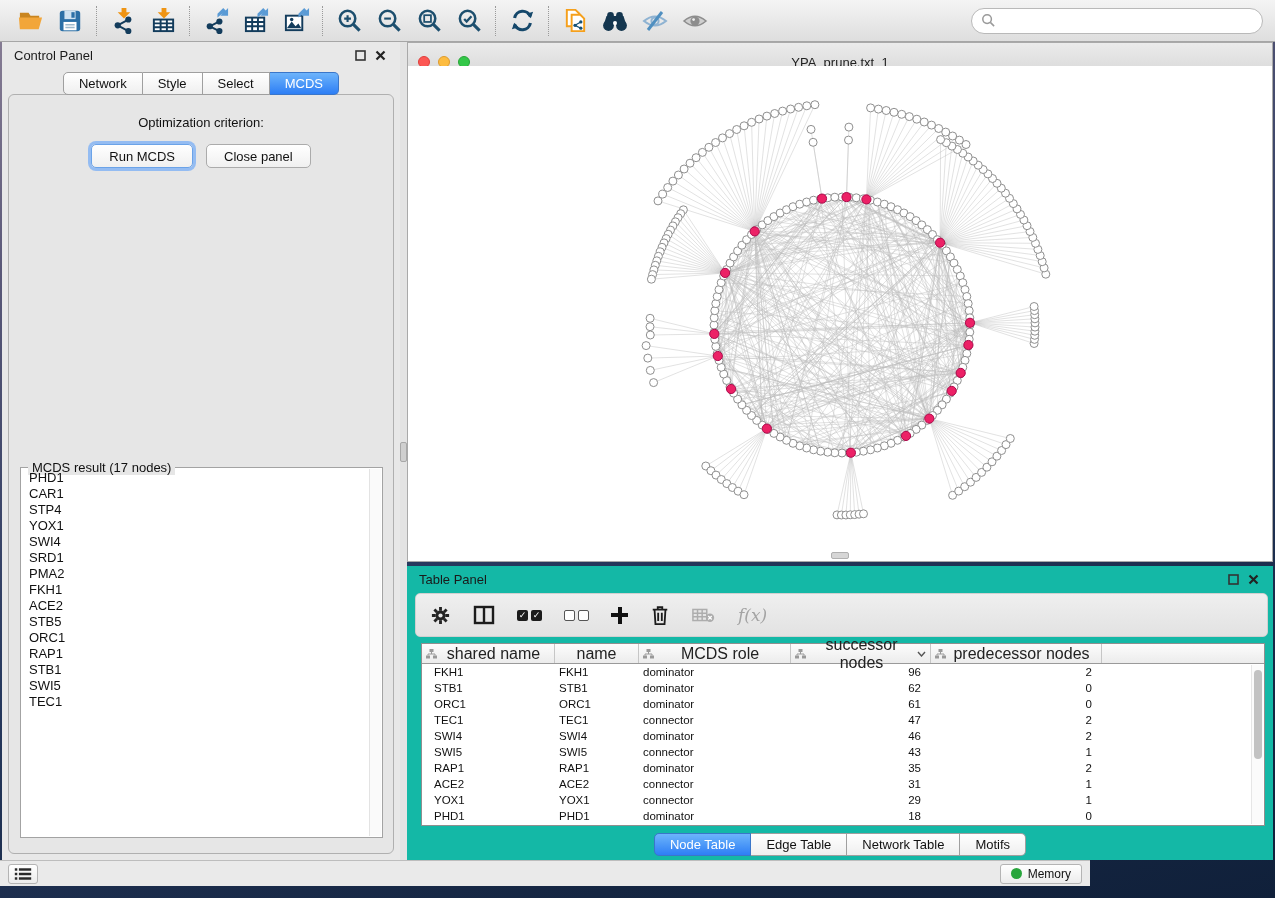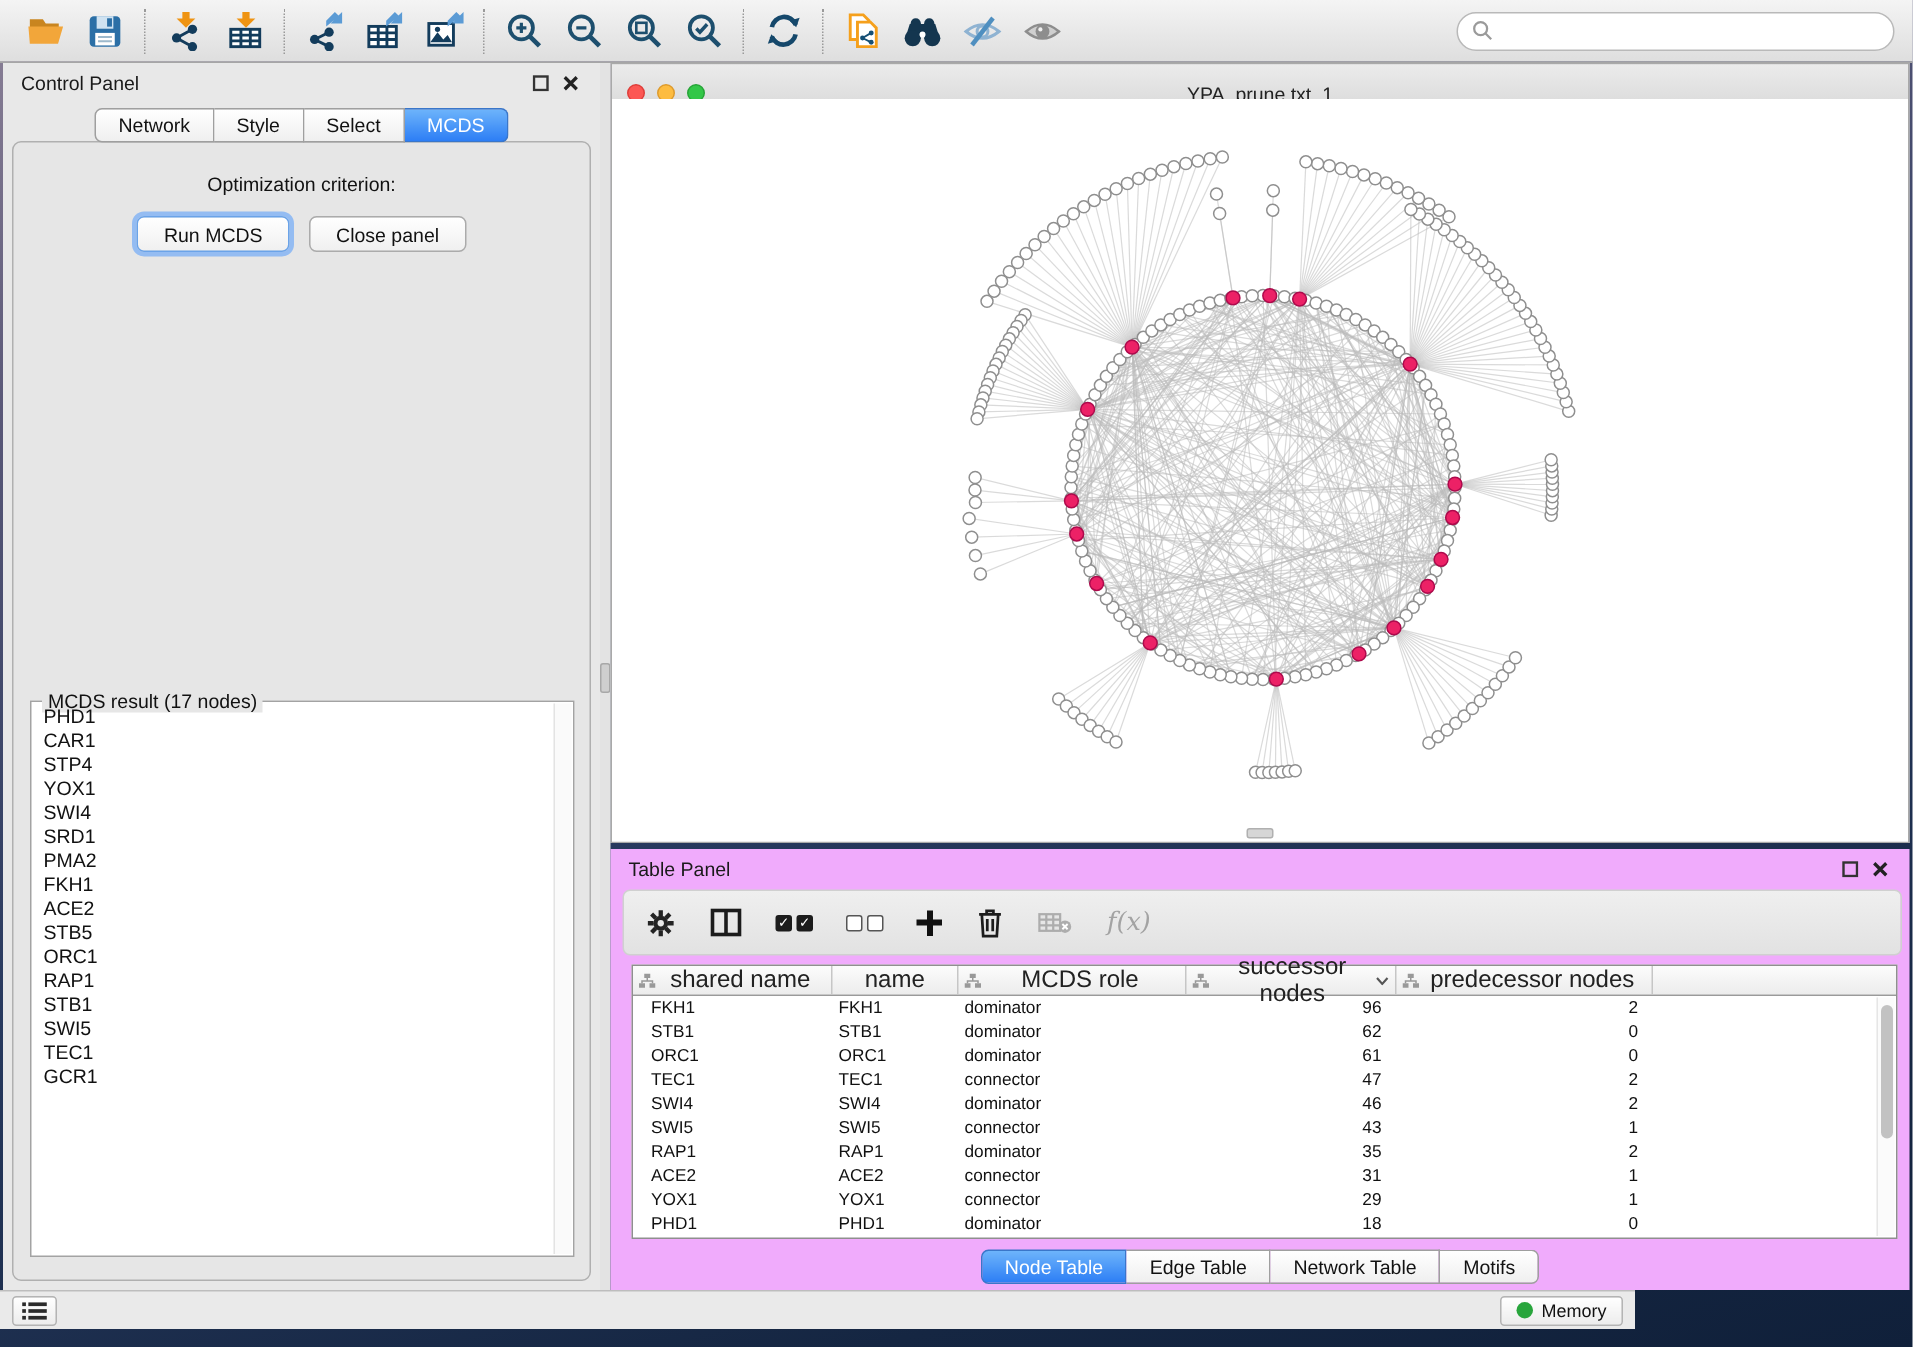--- a/index.html
+++ b/index.html
@@ -74,21 +74,21 @@
   .net-titlebar { height:39px; background:linear-gradient(#ebebeb,#d5d5d5); border-bottom:1px solid #aaa;
     display:flex; align-items:center; position:relative; }
   .lights { display:flex; gap:8px; margin-left:10px; }
   .light { width:12px; height:12px; border-radius:50%; }
   .net-title { position:absolute; left:0; right:0; text-align:center; font-size:13px; color:#222; }
   .net-canvas { position:absolute; left:0; top:23px; right:0; bottom:0; background:#fff; overflow:hidden; }
   .hhandle { position:absolute; left:50%; bottom:2px; width:18px; height:7px; margin-left:-9px;
     background:#d6d6d6; border:1px solid #b0b0b0; border-radius:2px; }
 
   
-  .tpanel { position:absolute; left:0; top:524px; right:0; height:294px; background:#f0abfc; }
+  .tpanel { position:absolute; left:0; top:524px; right:0; height:294px; background:#14b8a6; }
   .tp-toolbar { position:absolute; left:8px; right:5px; top:27px; height:44px;
     background:linear-gradient(#efefef,#e2e2e2); border:1px solid #d0d0d0; border-radius:5px;
     display:flex; align-items:center; padding:0 14px; gap:22px; }
   .tico { display:flex; align-items:center; justify-content:center; height:26px; }
   .ckpair { display:flex; gap:3px; }
   .ck { width:11px; height:11px; border-radius:2px; }
   .ck.on { background:#1c1c1c; color:#fff; font-size:9px; line-height:11px; text-align:center; }
   .ck.off { background:#fff; border:1.5px solid #555; }
   .plus { position:relative; width:17px; height:17px; }
   .plus::before { content:""; position:absolute; left:0; top:6.5px; width:17px; height:4px; background:#111; }
@@ -328,21 +328,20 @@
             <div class="item">SRD1</div>
             <div class="item">PMA2</div>
             <div class="item">FKH1</div>
             <div class="item">ACE2</div>
             <div class="item">STB5</div>
             <div class="item">ORC1</div>
             <div class="item">RAP1</div>
             <div class="item">STB1</div>
             <div class="item">SWI5</div>
             <div class="item">TEC1</div>
-            <div class="item">GCR1</div>
           </div>
         <div class="mcds-sb"></div>
       </div>
     </div>
   </div>
 
   <div class="vsplit">
       <div class="vhandle"></div>
     </div>
 

